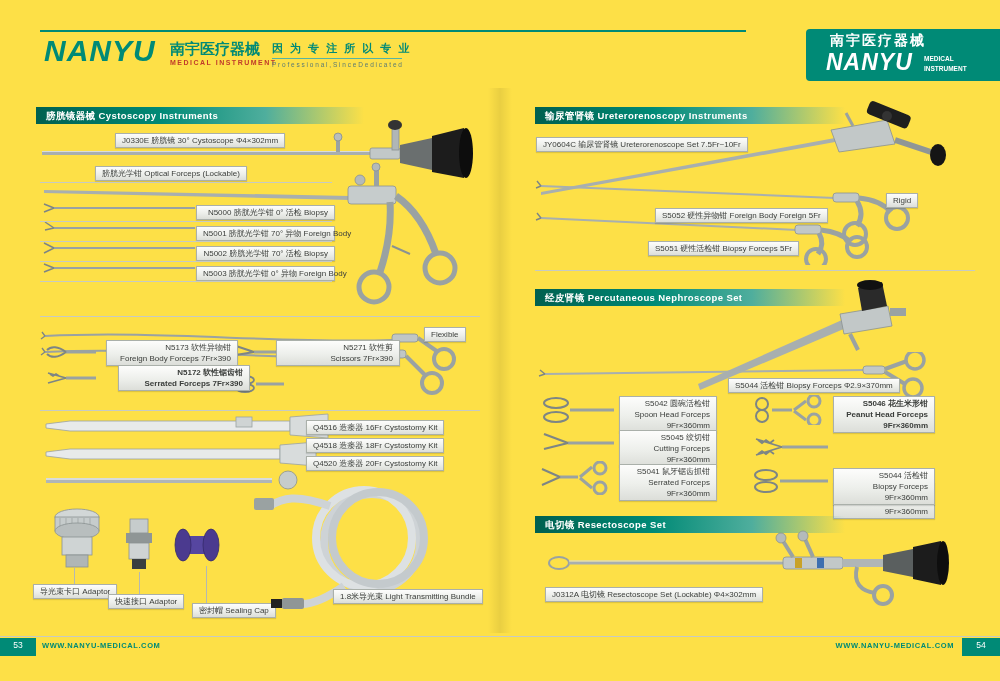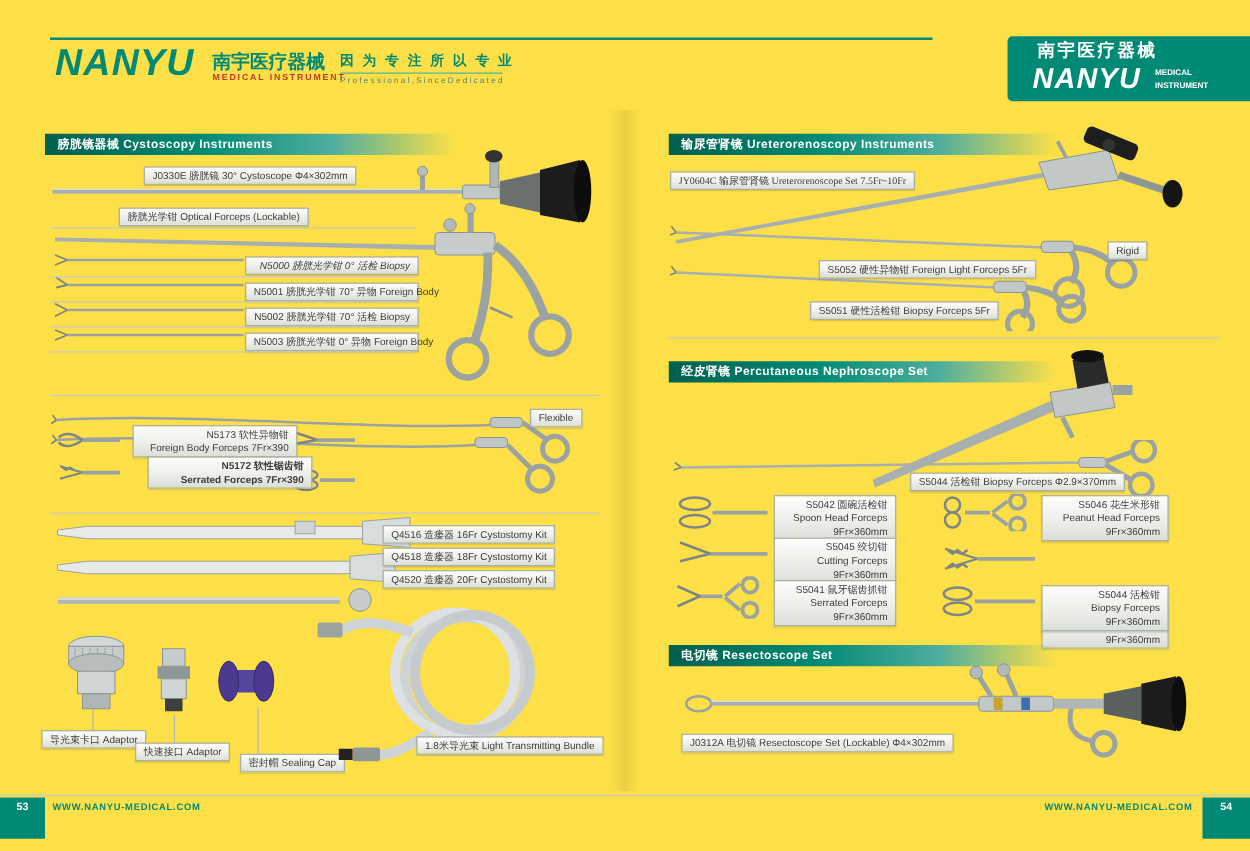--- a/index.html
+++ b/index.html
@@ -11,22 +11,22 @@
           background:linear-gradient(90deg,#00604f 0%,#008a76 38%,#4fae9d 70%,rgba(242,243,240,0) 100%);}
   .lbl{position:absolute;background:linear-gradient(180deg,#fdfdfc 0%,#edefeb 55%,#dcded9 100%);
        border:1px solid #aab0aa;color:#3a3d3a;font-size:8px;line-height:11px;padding:1px 6px;
        white-space:nowrap;text-align:right;box-shadow:0 1px 1px rgba(0,0,0,.12);}
   .lbl .ln{display:block;}
   .hl{position:absolute;height:1px;background:#c6cac3;}
   .vl{position:absolute;width:1px;background:#b4b8b2;}
   .art{position:absolute;}
   .fold{position:absolute;left:488px;top:88px;width:24px;height:545px;
         background:linear-gradient(90deg,rgba(0,0,0,0) 0%,rgba(0,0,0,.08) 50%,rgba(0,0,0,0) 100%);}
-  .pgbox{position:absolute;top:638px;height:33px;background:#008a76;color:#fff;
-         font-size:8.5px;font-weight:bold;line-height:15px;text-align:center;}
+  .pgbox{position:absolute;top:638px;height:18px;background:#008a76;color:#fff;
+         font-size:8.5px;font-weight:normal;line-height:15px;text-align:center;}
   .site{position:absolute;top:641px;color:#008a76;font-size:7.5px;font-weight:bold;letter-spacing:.6px;}
   .brandblock{position:absolute;left:806px;top:29px;width:194px;height:52px;background:#008a76;
               border-radius:4px 0 0 4px;color:#fff;}
 </style>
 </head>
 <body>
 
 <div id="page">
 
   <div class="abs" style="left:40px;top:30px;width:706px;height:2px;background:#008a76;"></div>
@@ -92,21 +92,21 @@
   </svg>
   <svg class="art" style="left:40px;top:241px;" width="155" height="14" viewBox="0 0 155 14">
     <line x1="14" y1="7" x2="155" y2="7" stroke="#9aa2a2" stroke-width="2"></line>
     <path d="M14,7 L4,2 M14,7 L4,12" stroke="#7d8585" stroke-width="1.5" fill="none"></path>
   </svg>
   <svg class="art" style="left:40px;top:261px;" width="155" height="14" viewBox="0 0 155 14">
     <line x1="14" y1="7" x2="155" y2="7" stroke="#9aa2a2" stroke-width="2"></line>
     <path d="M14,7 L4,3 M14,7 L4,11" stroke="#7d8585" stroke-width="1.5" fill="none"></path>
   </svg>
 
-  <div class="lbl" style="left:196px;top:205px;width:125px;font-style:italic;">N5000 膀胱光学钳  0°  活检 Biopsy</div>
+  <div class="lbl" style="left:196px;top:205px;width:125px;">N5000 膀胱光学钳  0°  活检 Biopsy</div>
   <div class="lbl" style="left:196px;top:226px;width:125px;">N5001 膀胱光学钳 70°  异物 Foreign Body</div>
   <div class="lbl" style="left:196px;top:246px;width:125px;">N5002 膀胱光学钳 70°  活检 Biopsy</div>
   <div class="lbl" style="left:196px;top:266px;width:125px;">N5003 膀胱光学钳  0°  异物 Foreign Body</div>
 
   <div class="hl" style="left:40px;top:182px;width:292px;"></div>
   <div class="hl" style="left:40px;top:221px;width:292px;"></div>
   <div class="hl" style="left:40px;top:241px;width:292px;"></div>
   <div class="hl" style="left:40px;top:261px;width:292px;"></div>
   <div class="hl" style="left:40px;top:281px;width:292px;"></div>
 
@@ -139,20 +139,24 @@
   <svg class="art" style="left:232px;top:374px;" width="55" height="20" viewBox="0 0 55 20">
     <line x1="52" y1="10" x2="24" y2="10" stroke="#9aa2a2" stroke-width="3"></line>
     <ellipse cx="13" cy="6" rx="9" ry="4" fill="none" stroke="#7d8585" stroke-width="1.8"></ellipse>
     <ellipse cx="13" cy="14" rx="9" ry="4" fill="none" stroke="#7d8585" stroke-width="1.8"></ellipse>
   </svg>
 
   <div class="lbl" style="left:106px;top:340px;width:118px;">
     <span class="ln">N5173 软性异物钳</span>
     <span class="ln">Foreign Body Forceps 7Fr×390</span>
   </div>
+  <div class="lbl" style="left:276px;top:340px;width:110px;">
+    <span class="ln">N5271 软性剪</span>
+    <span class="ln">Scissors 7Fr×390</span>
+  </div>
   <div class="lbl" style="left:118px;top:365px;width:118px;font-weight:bold;">
     <span class="ln">N5172 软性锯齿钳</span>
     <span class="ln">Serrated Forceps 7Fr×390</span>
   </div>
 
   <div class="hl" style="left:40px;top:410px;width:440px;"></div>
   <svg class="art" style="left:40px;top:412px;" width="440" height="92" viewBox="0 0 440 92">
     <polygon points="6,12 30,9 250,9 250,19 30,19 6,16" fill="#e8eaea" stroke="#9aa2a2" stroke-width="0.8"></polygon>
     <rect x="196" y="5" width="16" height="10" fill="#cfd4d4" stroke="#9aa2a2" stroke-width="0.8"></rect>
     <polygon points="250,5 288,2 288,26 250,23" fill="#d8dcdc" stroke="#9aa2a2" stroke-width="0.8"></polygon>
@@ -208,40 +212,40 @@
 
   <svg class="art" style="left:535px;top:100px;" width="440" height="105" viewBox="0 0 440 105">
     <polygon points="6,92 300,38 300,42 6,95" fill="#a8afaf"></polygon>
     <polygon points="296,30 352,20 360,44 304,52" fill="#c2c8c8" stroke="#8a9292" stroke-width="0.8"></polygon>
     <rect x="336" y="0" width="44" height="14" rx="4" transform="rotate(22 336 0)" fill="#1e1e1e"></rect>
     <circle cx="352" cy="16" r="5" fill="#333"></circle>
     <path d="M318,26 l-7,-13" stroke="#9aa2a2" stroke-width="3"></path>
     <path d="M360,40 L396,52" stroke="#8f9696" stroke-width="6"></path>
     <ellipse cx="403" cy="55" rx="8" ry="11" fill="#151515"></ellipse>
   </svg>
-  <div class="lbl" style="left:536px;top:137px;font-family:Liberation Serif, serif;">JY0604C 输尿管肾镜 Ureterorenoscope Set 7.5Fr~10Fr</div>
+  <div class="lbl" style="left:536px;top:137px;">JY0604C 输尿管肾镜 Ureterorenoscope Set 7.5Fr~10Fr</div>
 
   <svg class="art" style="left:535px;top:170px;" width="440" height="95" viewBox="0 0 440 95">
     <line x1="6" y1="16" x2="300" y2="28" stroke="#a8afaf" stroke-width="2"></line>
     <path d="M6,16 l-4,-5 M6,16 l-5,2" stroke="#7d8585" stroke-width="1.4"></path>
     <rect x="298" y="23" width="26" height="9" rx="3" fill="#c2c8c8" stroke="#8a9292" stroke-width="0.8"></rect>
     <path d="M324,28 Q345,30 356,42" stroke="#9aa2a2" stroke-width="5" fill="none"></path>
     <path d="M322,31 Q330,44 322,56" stroke="#9aa2a2" stroke-width="5" fill="none"></path>
     <circle cx="362" cy="48" r="11" fill="none" stroke="#9aa2a2" stroke-width="4"></circle>
     <circle cx="320" cy="64" r="11" fill="none" stroke="#9aa2a2" stroke-width="4"></circle>
     <line x1="6" y1="48" x2="262" y2="60" stroke="#a8afaf" stroke-width="2"></line>
     <path d="M6,48 l-4,-5 M6,48 l-5,2" stroke="#7d8585" stroke-width="1.4"></path>
     <rect x="260" y="55" width="26" height="9" rx="3" fill="#c2c8c8" stroke="#8a9292" stroke-width="0.8"></rect>
     <path d="M286,60 Q305,62 316,72" stroke="#9aa2a2" stroke-width="5" fill="none"></path>
     <path d="M284,63 Q290,74 283,84" stroke="#9aa2a2" stroke-width="5" fill="none"></path>
     <circle cx="322" cy="77" r="10" fill="none" stroke="#9aa2a2" stroke-width="4"></circle>
     <circle cx="281" cy="89" r="10" fill="none" stroke="#9aa2a2" stroke-width="4"></circle>
   </svg>
   <div class="lbl" style="left:886px;top:193px;">Rigid</div>
-  <div class="lbl" style="left:655px;top:208px;">S5052 硬性异物钳 Foreign Light Forceps 5Fr</div>
+  <div class="lbl" style="left:655px;top:208px;">S5052 硬性异物钳 Foreign Body Foreign 5Fr</div>
   <div class="lbl" style="left:648px;top:241px;">S5051 硬性活检钳 Biopsy Forceps 5Fr</div>
   <div class="hl" style="left:535px;top:270px;width:440px;"></div>
 
   <div class="banner" style="left:535px;top:289px;width:300px;">经皮肾镜 Percutaneous Nephroscope Set</div>
 
   <svg class="art" style="left:690px;top:280px;" width="290" height="120" viewBox="0 0 290 120">
     <polygon points="8,104 152,40 156,48 10,110" fill="#a8afaf"></polygon>
     <polygon points="150,34 198,26 202,46 154,54" fill="#c2c8c8" stroke="#8a9292" stroke-width="0.8"></polygon>
     <polygon points="168,8 192,2 197,26 172,31" fill="#2a2a2a"></polygon>
     <ellipse cx="180" cy="5" rx="13" ry="5" fill="#111"></ellipse>
@@ -271,21 +275,21 @@
     <span class="ln">9Fr×360mm</span>
   </div>
   <svg class="art" style="left:748px;top:395px;" width="82" height="30" viewBox="0 0 82 30">
     <line x1="44" y1="15" x2="24" y2="15" stroke="#9aa2a2" stroke-width="3"></line>
     <circle cx="14" cy="9" r="6" fill="none" stroke="#7d8585" stroke-width="2"></circle>
     <circle cx="14" cy="21" r="6" fill="none" stroke="#7d8585" stroke-width="2"></circle>
     <path d="M46,15 L58,6 M46,16 L58,25" stroke="#9aa2a2" stroke-width="3"></path>
     <circle cx="66" cy="6" r="6" fill="none" stroke="#9aa2a2" stroke-width="3"></circle>
     <circle cx="66" cy="25" r="6" fill="none" stroke="#9aa2a2" stroke-width="3"></circle>
   </svg>
-  <div class="lbl" style="left:833px;top:396px;width:88px;">
+  <div class="lbl" style="left:833px;top:396px;width:88px;font-weight:bold;">
     <span class="ln">S5046 花生米形钳</span>
     <span class="ln">Peanut Head Forceps</span>
     <span class="ln">9Fr×360mm</span>
   </div>
   <svg class="art" style="left:538px;top:428px;" width="78" height="30" viewBox="0 0 78 30">
     <line x1="76" y1="15" x2="30" y2="15" stroke="#9aa2a2" stroke-width="3"></line>
     <path d="M30,15 L6,6 M30,15 L6,21" stroke="#7d8585" stroke-width="2.2" fill="none"></path>
   </svg>
   <div class="lbl" style="left:619px;top:430px;width:84px;">
     <span class="ln">S5045 绞切钳</span>

